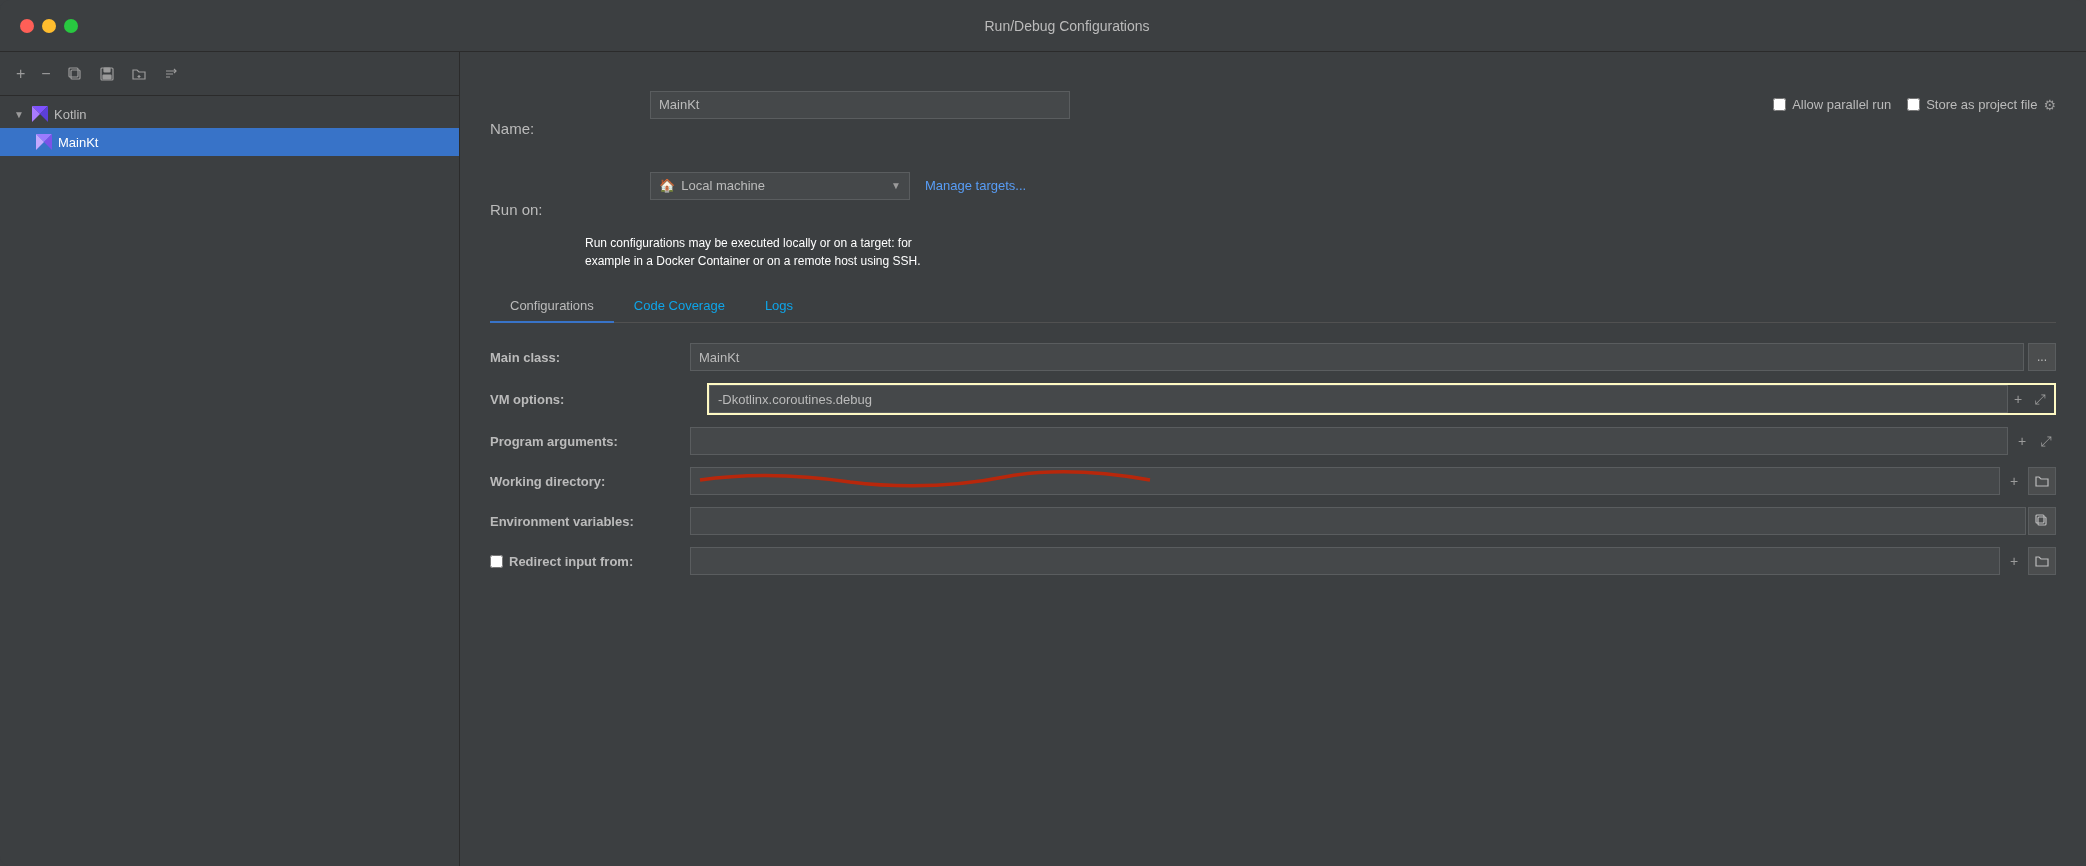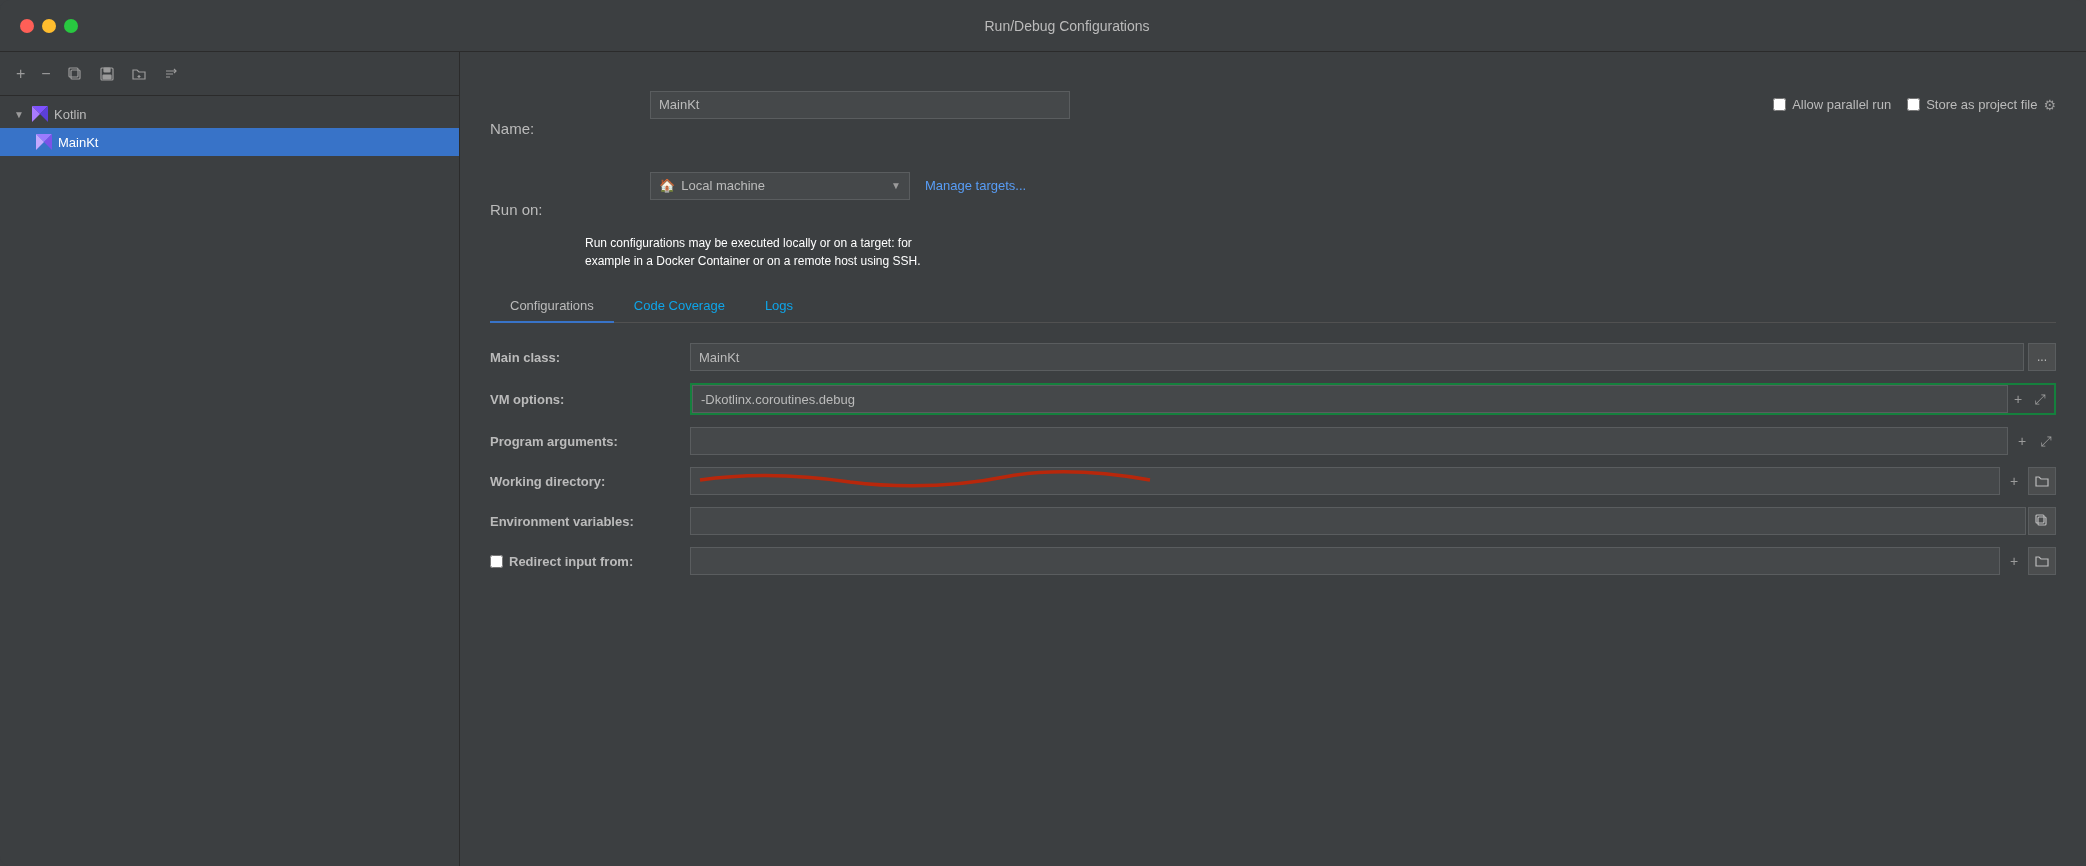--- a/index.html
+++ b/index.html
@@ -329,21 +329,22 @@
 
     .vm-options-row {
       position: relative;
     }
 
     .vm-input-wrap {
       flex: 1;
       display: flex;
       align-items: center;
       position: relative;
-      border: 2px solid #15803d;
+      border: 2px solid #fef9c3;
+      margin-left: 17px;
     }
 
     .vm-input {
       flex: 1;
       background: #45484a;
       border: none;
       color: #bbbbbb;
       padding: 4px 8px;
       font-size: 13px;
       height: 28px;

